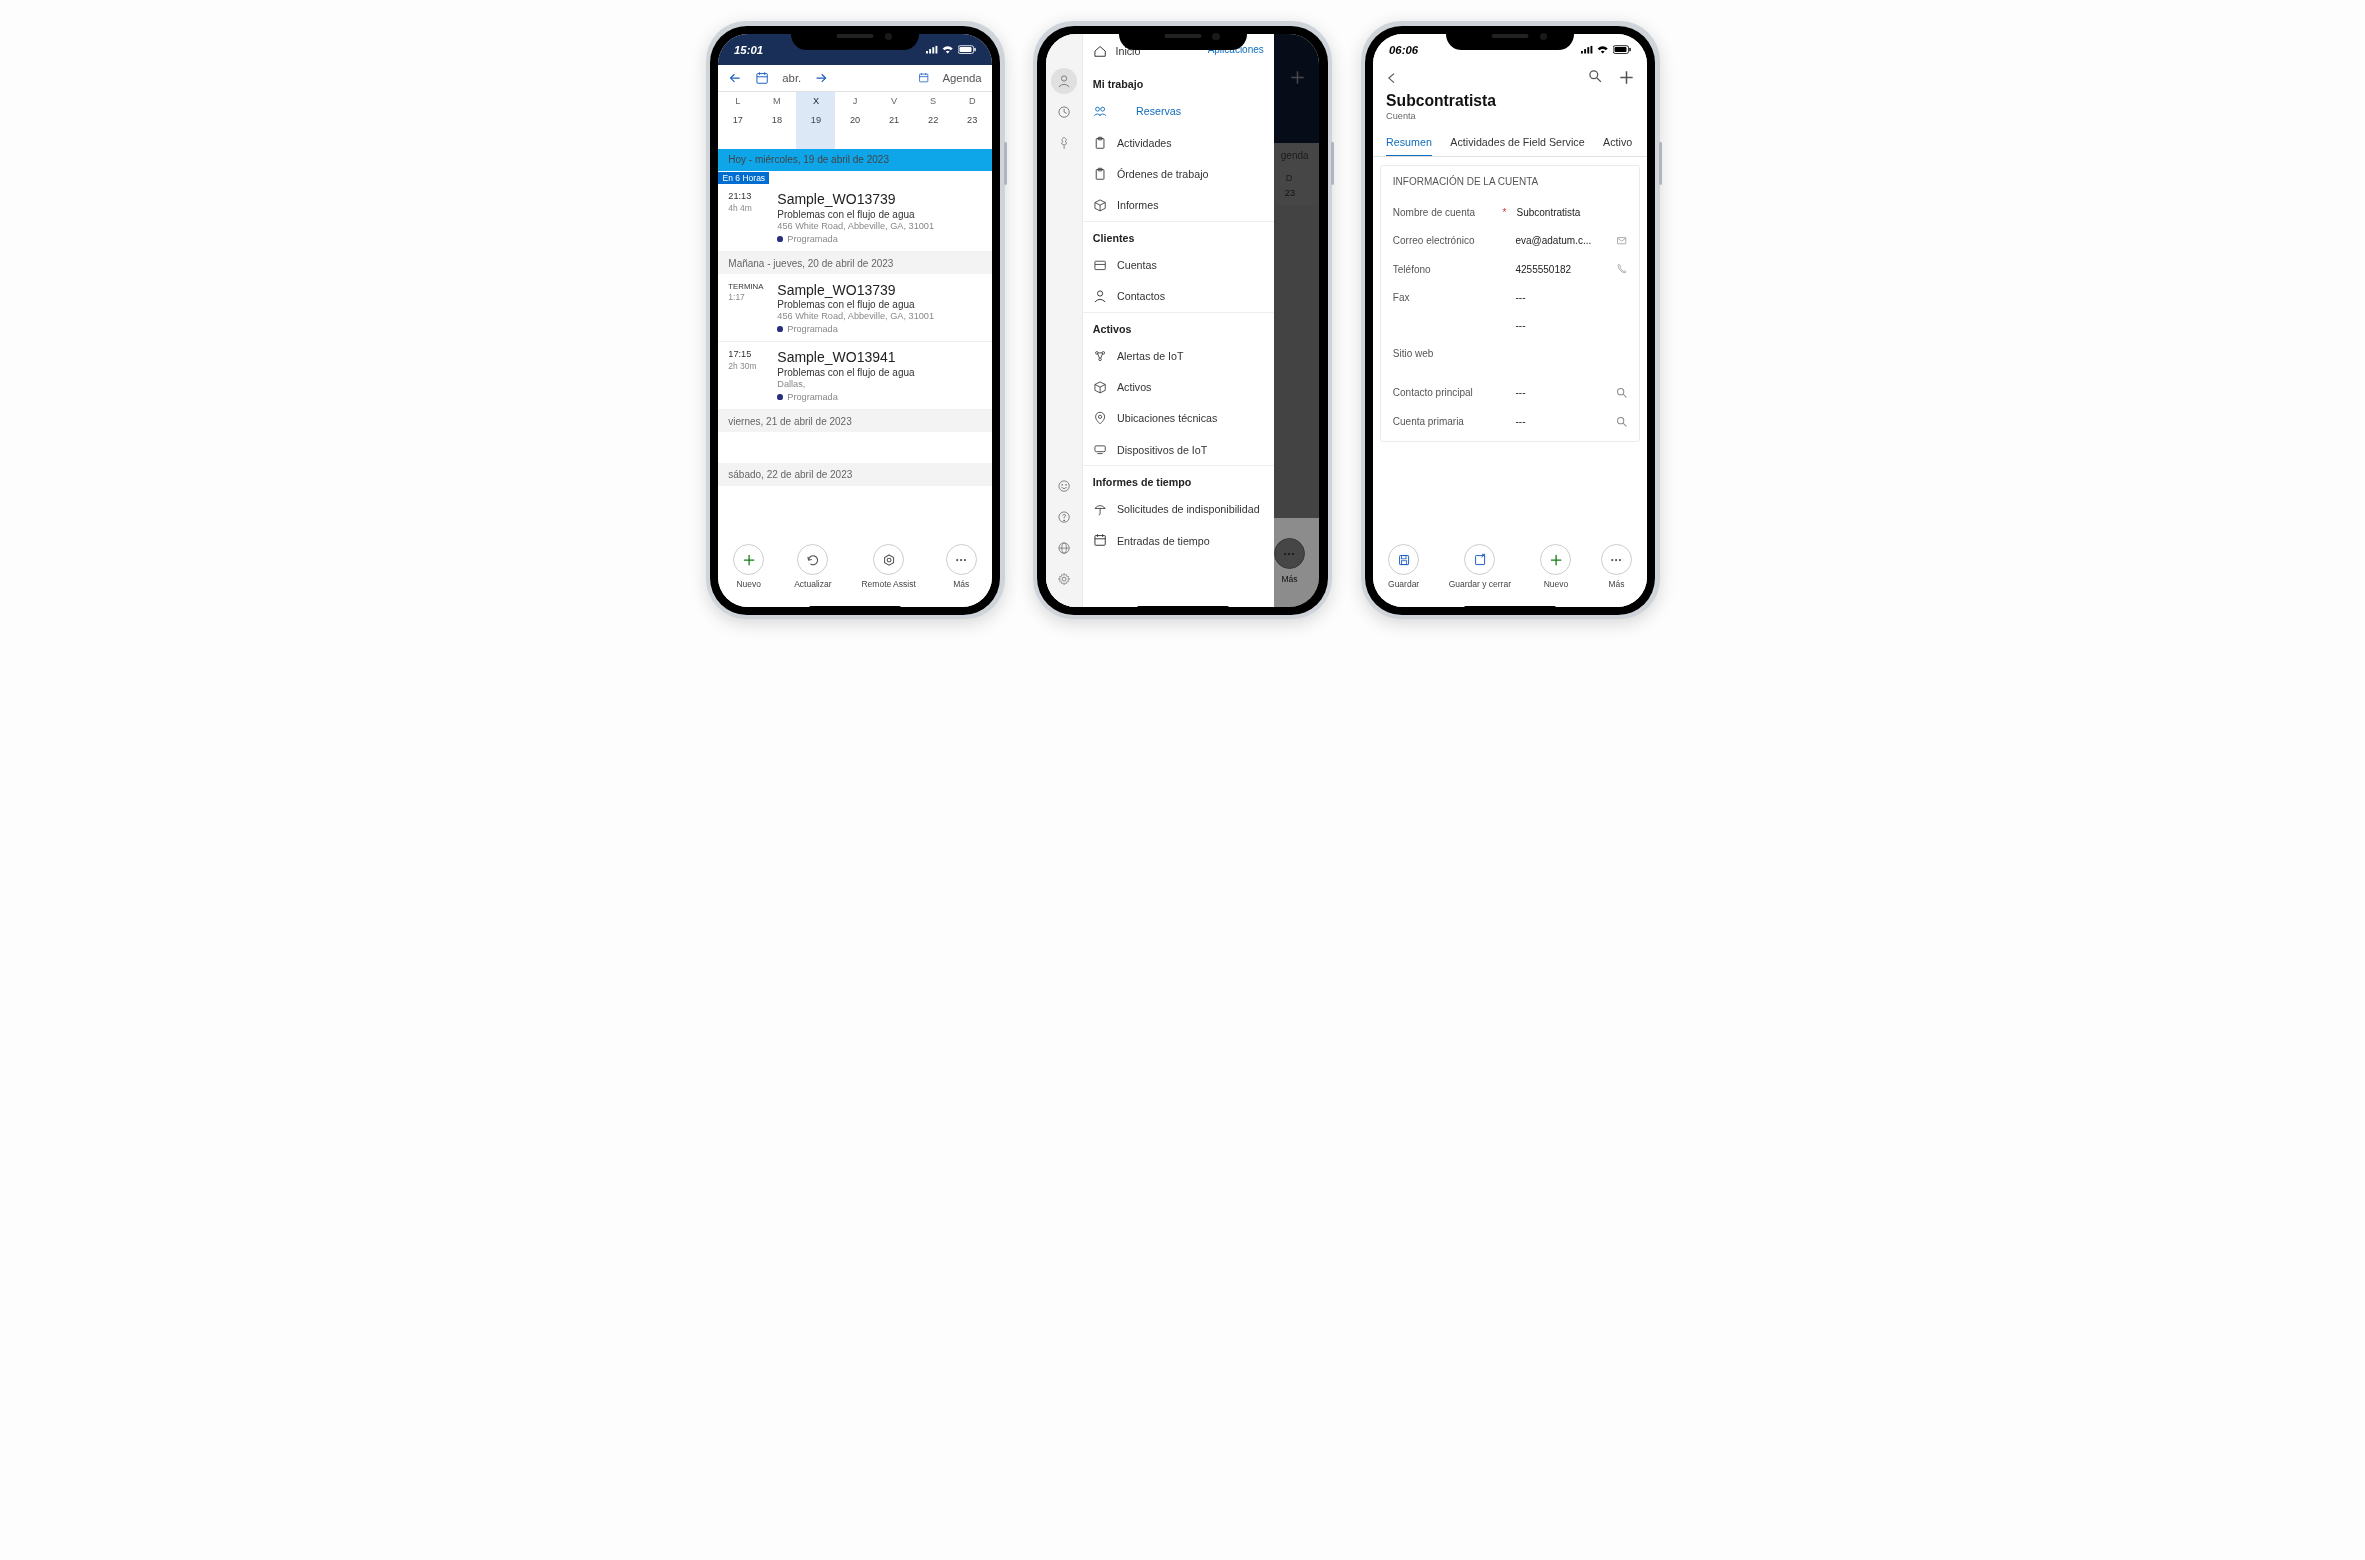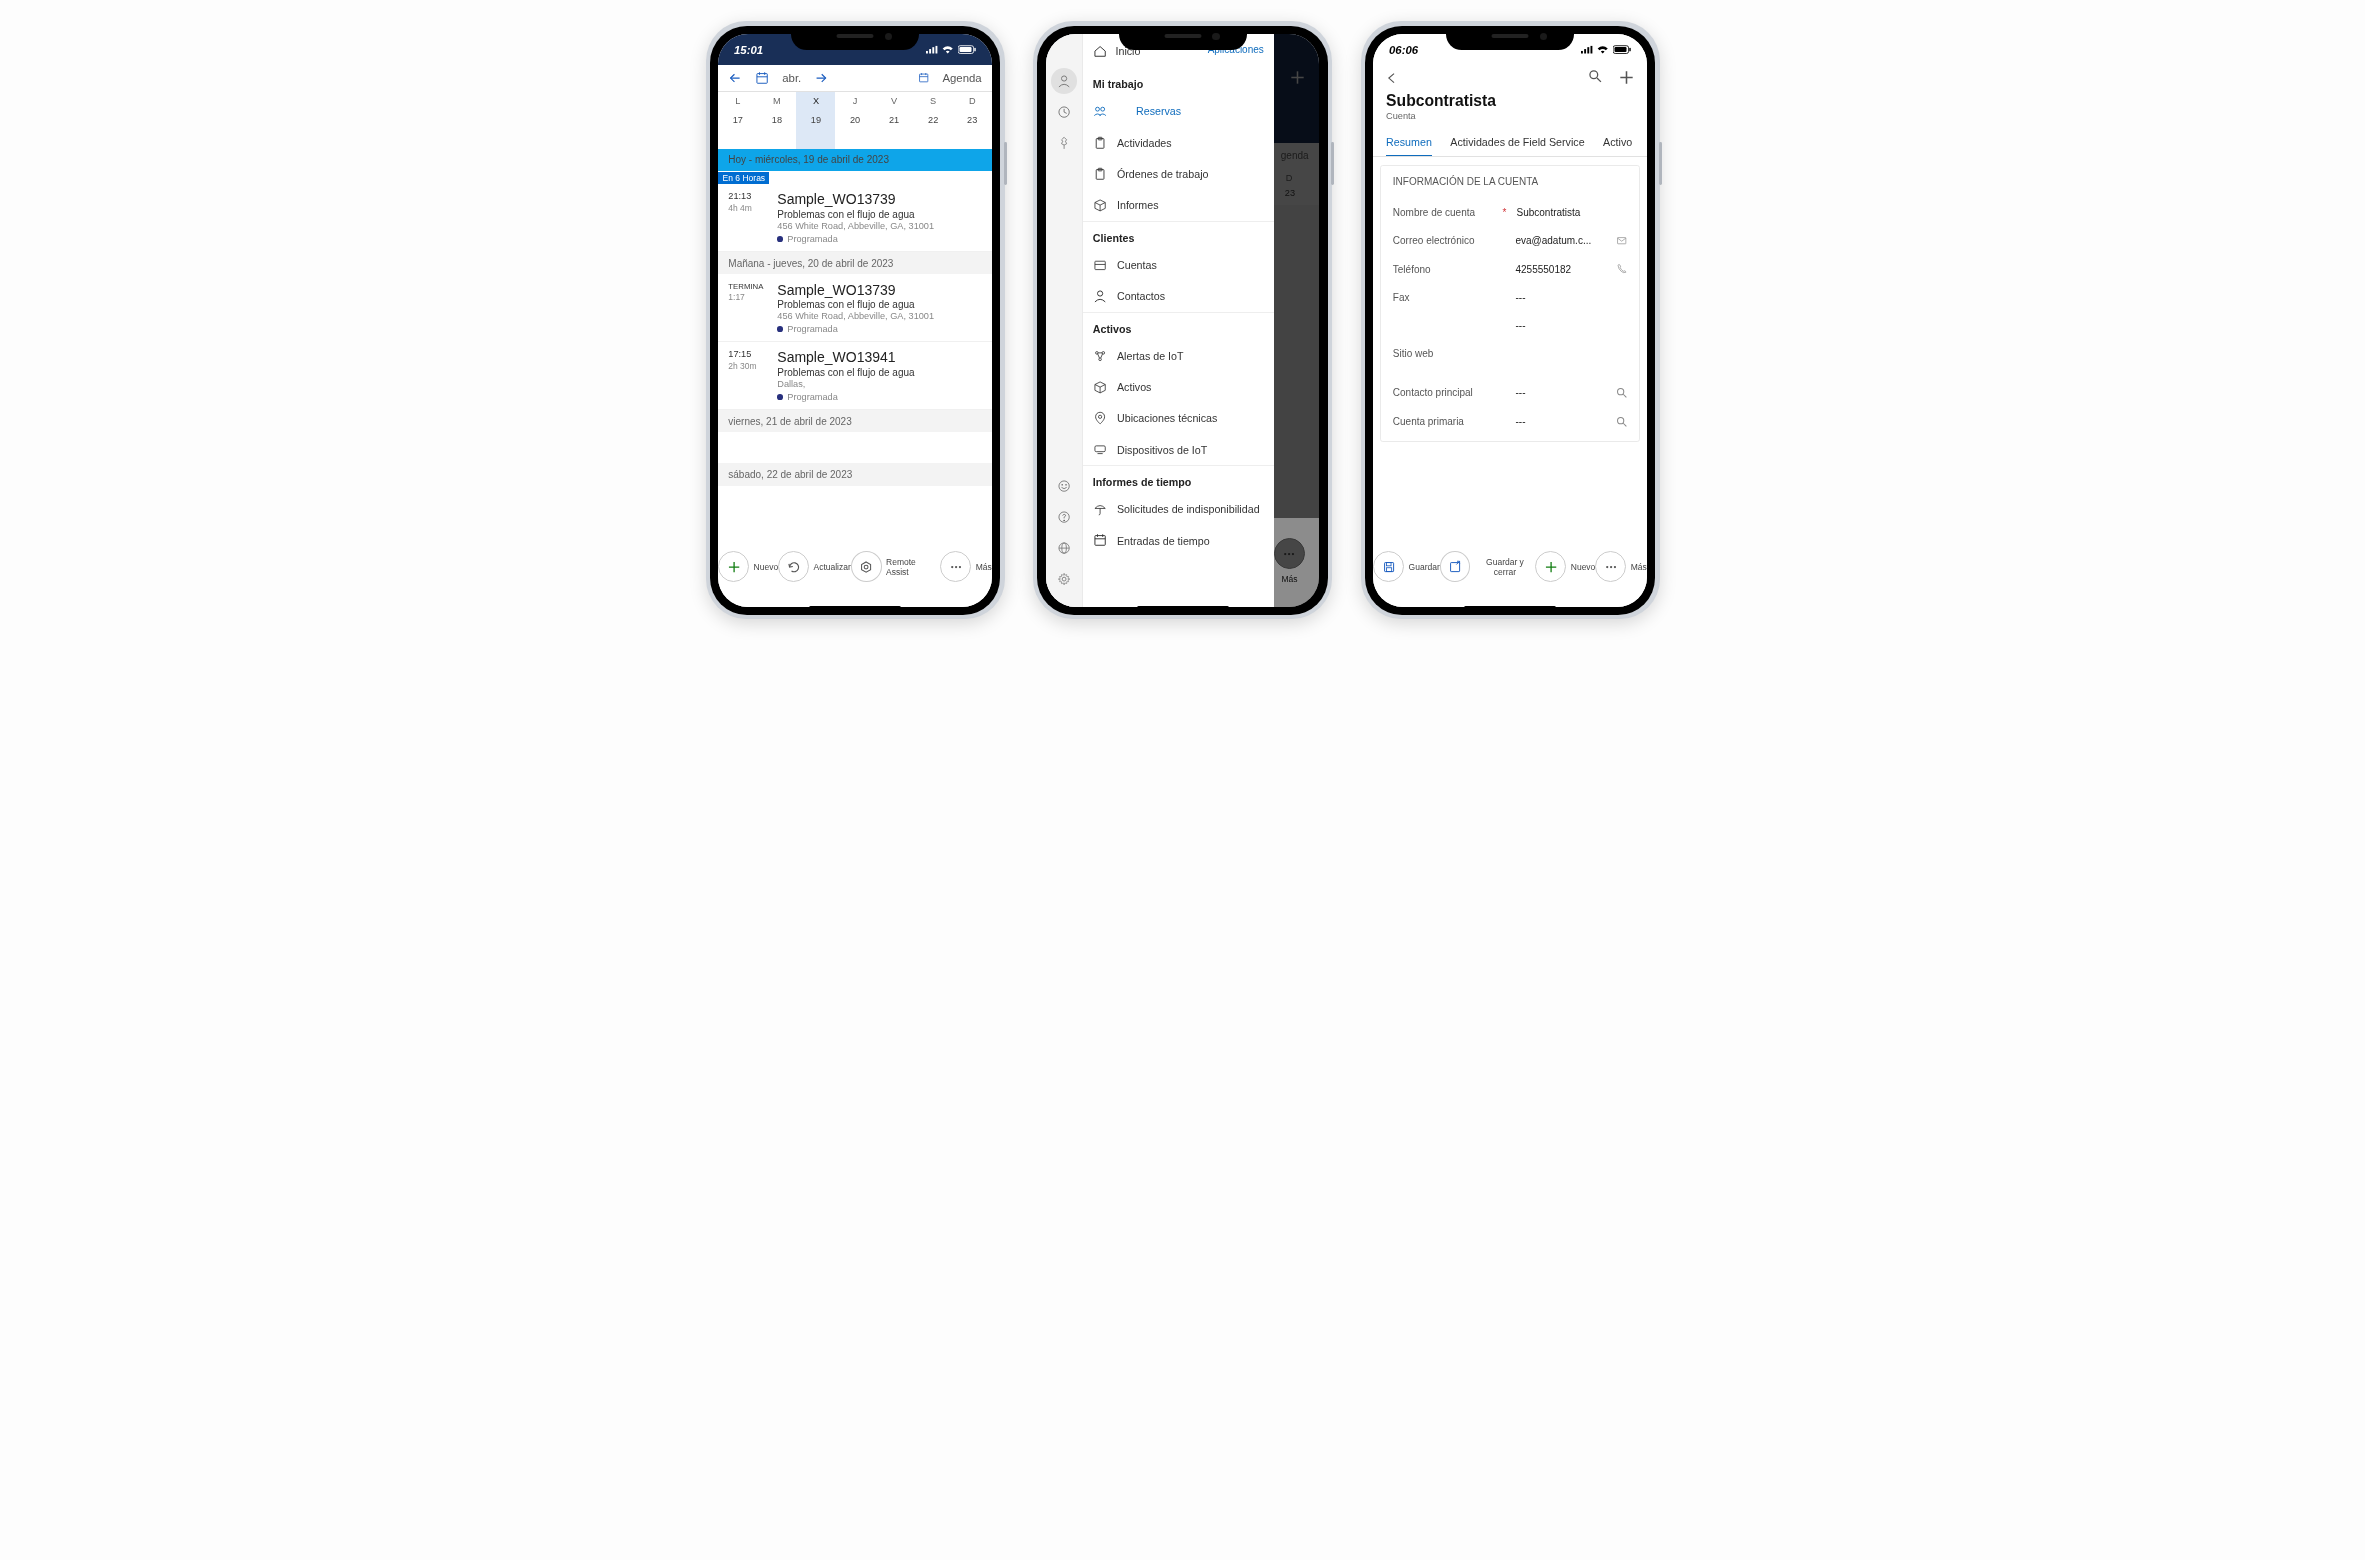--- a/index.html
+++ b/index.html
@@ -44,21 +44,21 @@
   .booking { display:flex; padding: 7.1px 10px; border-bottom: 0.7px solid #f0f0f0; gap: 18px; }
   .booking .time { width: 31px; font-size: 9.2px; color: #333; }
   .booking .time .dur { color:#888; font-size:8.5px; margin-top: 1.4px;}
   .booking .content { flex: 1; }
   .booking .content .bk-title { font-size: 14px; color: #222; font-weight: 500; }
   .booking .content .bk-sub { font-size: 10px; color: #333; margin-top: 1.4px;}
   .booking .content .bk-addr { font-size: 9.2px; color: #888; margin-top: 1.4px;}
   .booking .content .bk-status { font-size: 9.2px; color: #888; margin-top: 2.8px; display:flex; align-items:center; gap:4.3px;}
   .dot { width: 5.7px; height: 5.7px; border-radius: 50%; background: #28307d; display:inline-block;}
   .action-bar { position: absolute; bottom: 0; left: 0; right: 0; height: 71px; display: flex; justify-content: space-around; align-items:center; background: linear-gradient(to bottom, rgba(255,255,255,0.85), #fff 30%); padding-bottom: 8.5px;}
-  .action { display:flex; flex-direction:row; align-items:center; gap: 4.3px; font-size: 8.5px; color: #444;}
+  .action { display:flex; flex-direction:column; align-items:center; gap: 4.3px; font-size: 8.5px; color: #444;}
   .action .circ { width: 31px; height: 31px; border-radius: 50%; background: #fff; border: 0.7px solid #ccc; display:flex; align-items:center; justify-content:center; color:#1a5cbf;}
 
   
   .s2-dim { position:absolute; inset:0; background: rgba(0,0,0,0.45); }
   .s2-behind { position:absolute; inset:0; filter: brightness(0.5); }
   .s2-drawer { position:absolute; top:0; left:0; bottom:0; width: 228px; background:#fff; display:flex; z-index:30;}
   .s2-rail { width: 37px; background:#f4f4f4; border-right:0.7px solid #eaeaea; display:flex; flex-direction:column; align-items:center; padding-top: 34px;}
   .s2-rail .ritem { width: 25.6px; height:25.6px; display:flex; align-items:center; justify-content:center; color:#777; border-radius:50%; margin-bottom:5.7px;}
   .s2-rail .ritem.sel { background:#e0e0e0;}
   .s2-rail .spacer { flex:1;}

